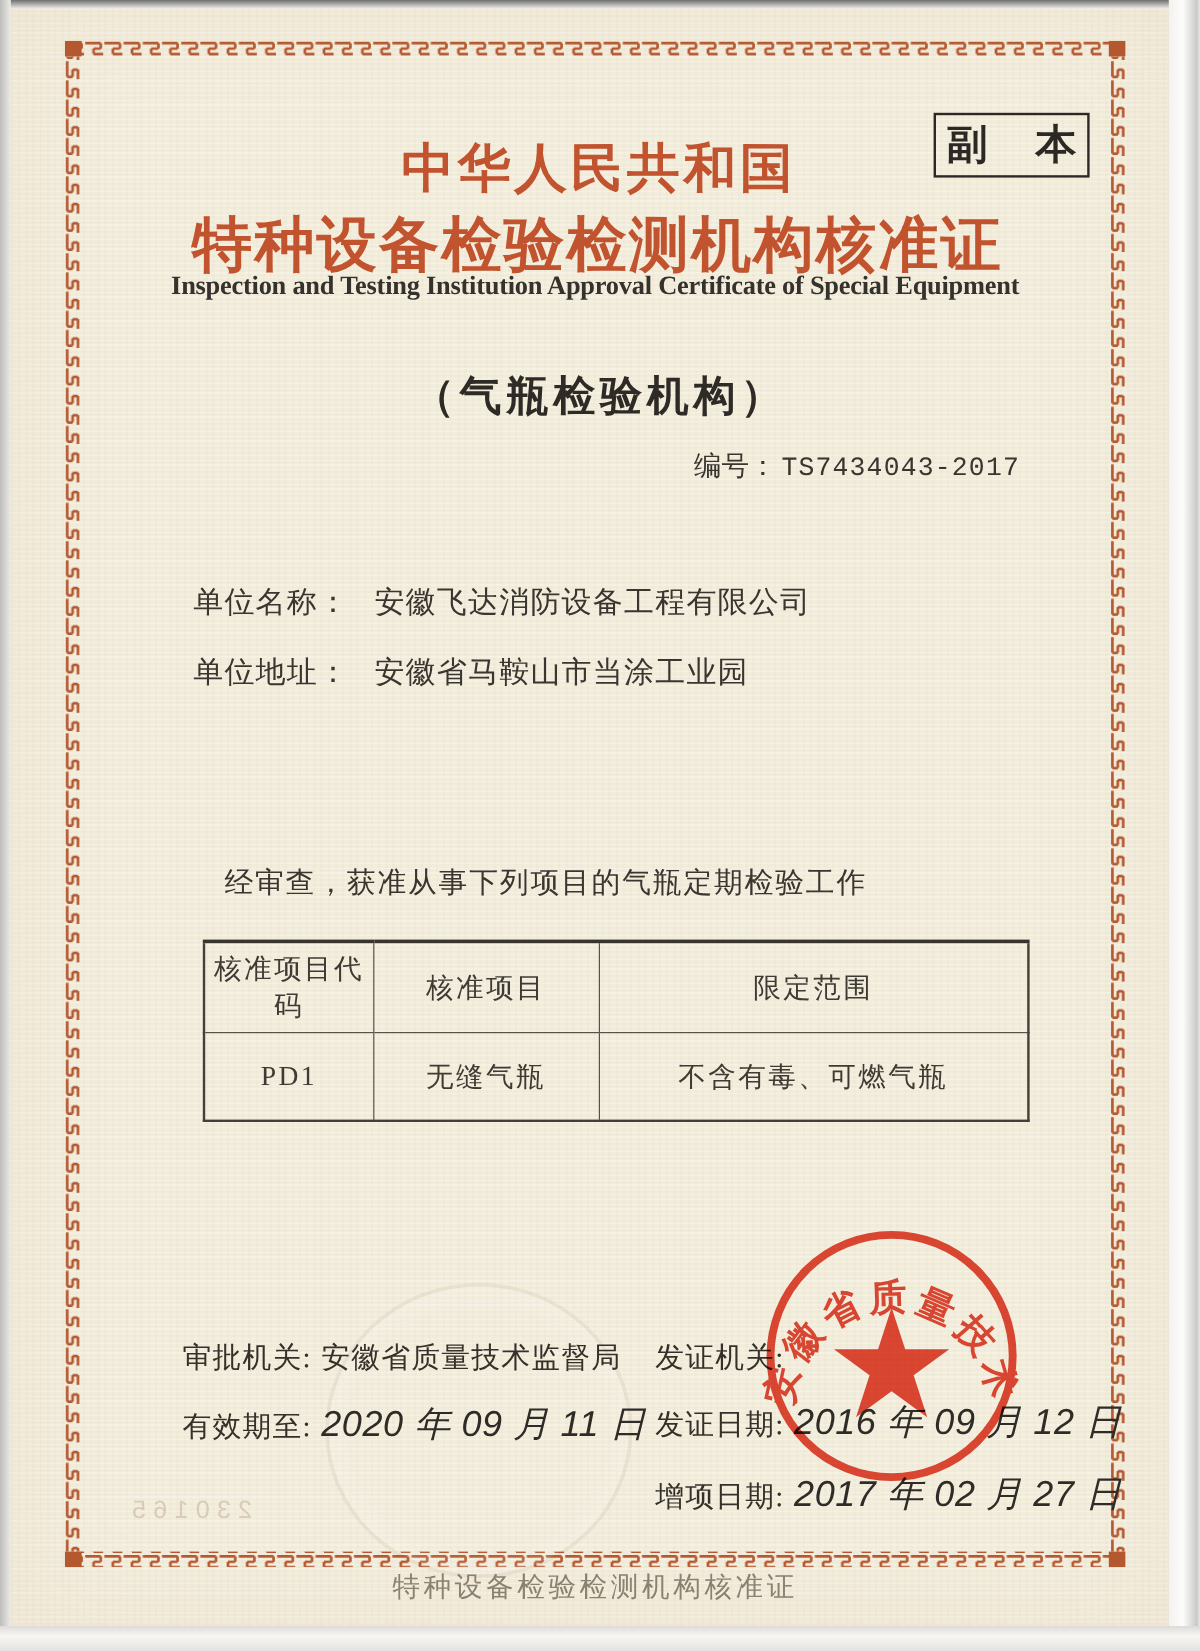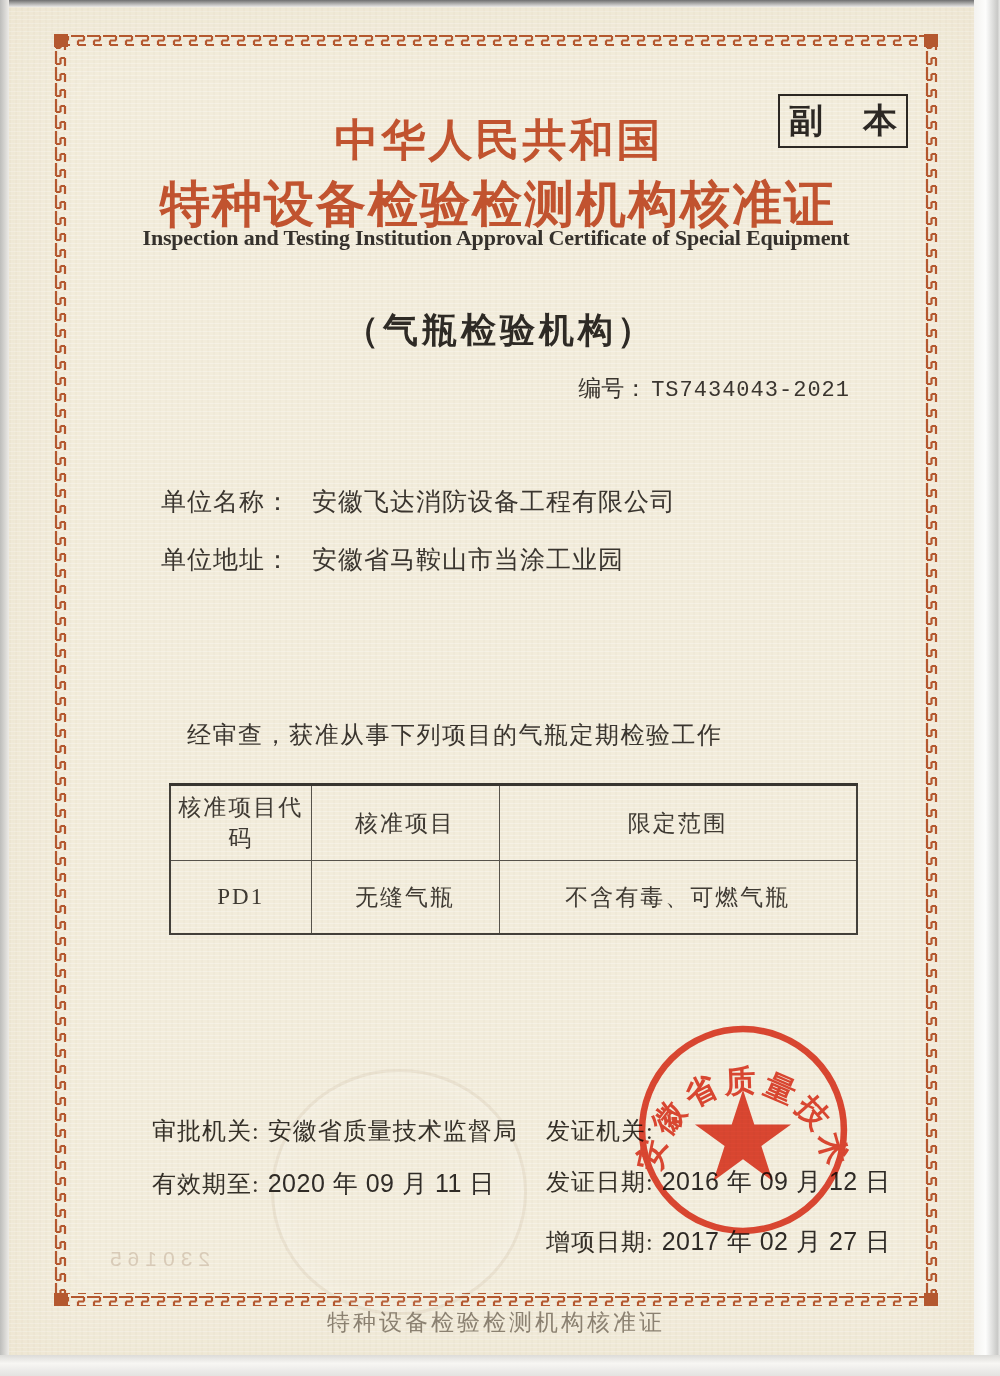--- a/index.html
+++ b/index.html
@@ -35,21 +35,21 @@
   .intro{left:178px;top:712px;font-size:24px;color:#3a352f;letter-spacing:1.5px;}
   table.appr{position:absolute;left:160px;top:776px;width:687px;border-collapse:collapse;table-layout:fixed;}
   table.appr th,table.appr td{border:1px solid #57534b;font-weight:normal;
     font-size:23px;color:#3f3a33;text-align:center;letter-spacing:2px;}
   table.appr th{height:72px;}
   table.appr td{height:70px;}
   table.appr{border:2px solid #43403a;padding-left:20px;}
   table.appr tr:first-child th{border-top:3px solid #38352f;}
   .foot{font-size:24px;color:#353028;letter-spacing:1px;}
   .foot .val{margin-left:8px;}
-  .sansdate{font-family:"Liberation Sans",sans-serif;font-size:25px;letter-spacing:0.5px;color:#2f2b27;}
+  .sansdate{font-family:"Liberation Sans",sans-serif;font-size:30px;letter-spacing:0.5px;color:#2f2b27;font-style:italic;}
   .fl1{left:143px;top:1108px;}
   .fl2{left:143px;top:1160px;}
   .fr1{left:537px;top:1108px;}
   .fr2{left:537px;top:1158px;}
   .fr3{left:537px;top:1218px;}
   .seal{left:623px;top:1012px;mix-blend-mode:multiply;opacity:.92;}
   .caption{top:1300px;font-size:23px;color:#8b8171;letter-spacing:3px;}
   .emboss{left:262px;top:1062px;width:250px;height:240px;border:3px solid rgba(140,115,75,.09);
     border-radius:50%;box-shadow:inset 0 0 30px rgba(255,255,255,.25);}
   .ghost-serial{left:95px;top:1240px;font-size:21px;color:rgba(175,150,125,.38);
@@ -84,21 +84,21 @@
       <span>副</span>
       <span>本</span>
     </div>
 
     <div class="abs center t-cn1">中华人民共和国</div>
     <div class="abs center t-cn2">特种设备检验检测机构核准证</div>
     <div class="abs center t-en1">Inspection and Testing Institution Approval Certificate of Special Equipment</div>
     <div class="abs center cat">（气瓶检验机构）</div>
 
     <div class="abs certno">
-      <span>编号：</span><span class="num">TS7434043-2021</span>
+      <span>编号：</span><span class="num">TS7434043-2017</span>
     </div>
 
     <div class="abs field f-name">
       <span>单位名称：</span><span class="val">安徽飞达消防设备工程有限公司</span>
     </div>
     <div class="abs field f-addr">
       <span>单位地址：</span><span class="val">安徽省马鞍山市当涂工业园</span>
     </div>
 
     <div class="abs intro">经审查，获准从事下列项目的气瓶定期检验工作</div>

